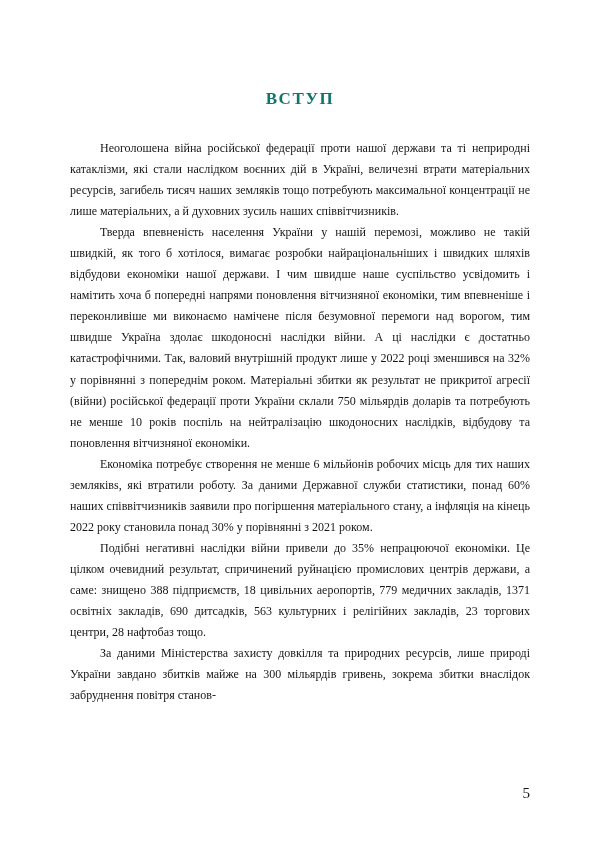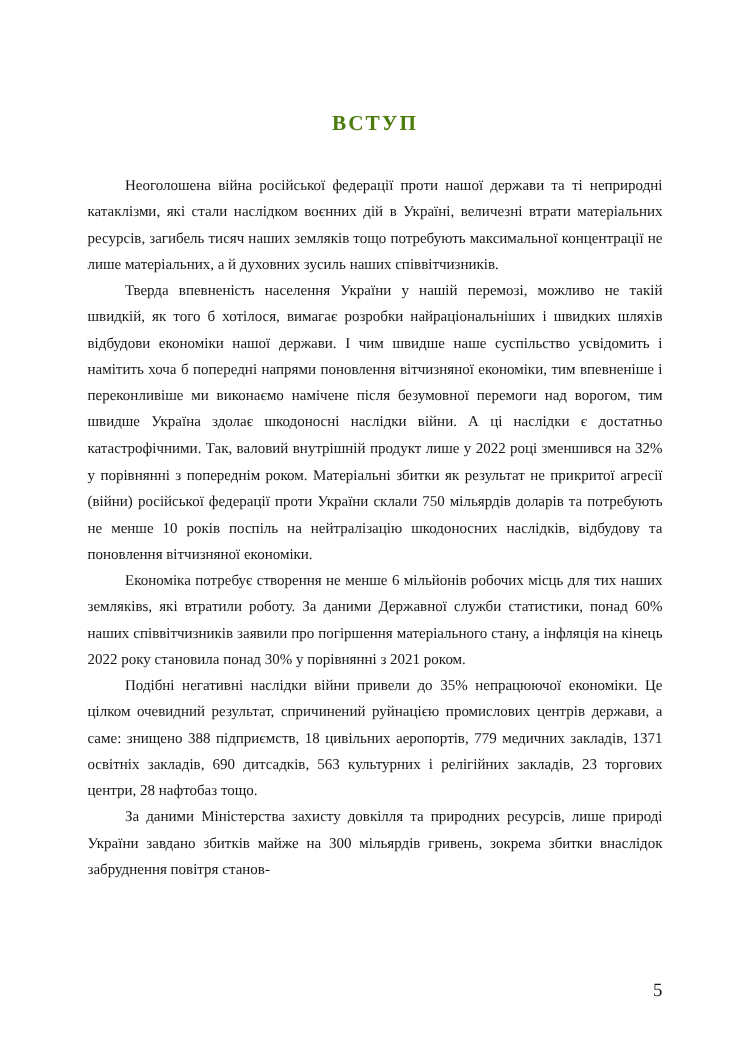--- a/index.html
+++ b/index.html
@@ -21,21 +21,21 @@
   .page-title {
     position: absolute;
     top: 78px;
     left: 0;
     width: 600px;
     text-align: center;
     font-size: 17px;
     font-weight: bold;
     letter-spacing: 1.6px;
     font-family: "Liberation Serif", "DejaVu Serif", serif;
-    color: #4d7c0f;
+    color: #0f766e;
   }
   .body-text {
     position: absolute;
     top: 138px;
     left: 70px;
     width: 460px;
     font-size: 12px;
     line-height: 21.05px;
     text-align: justify;
     text-justify: inter-word;

